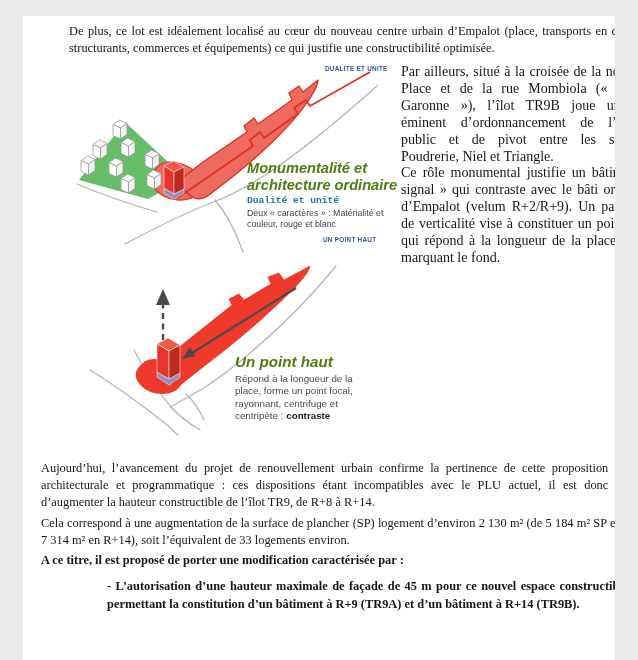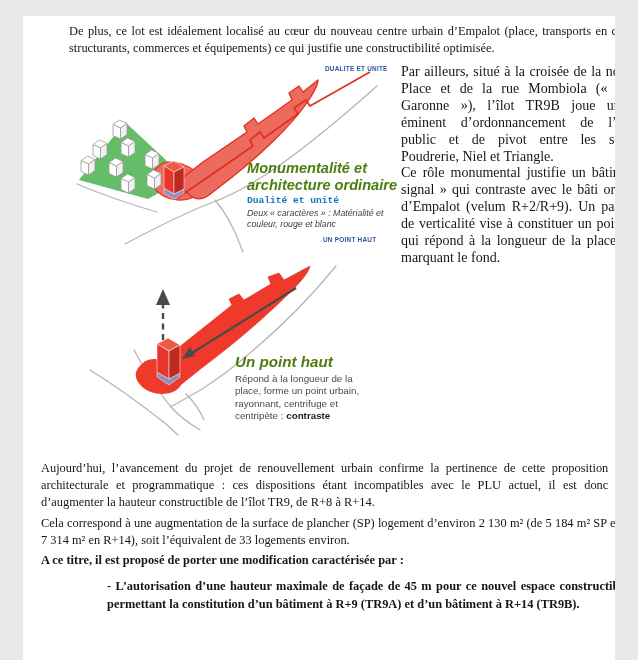--- a/index.html
+++ b/index.html
@@ -40,21 +40,21 @@
   }
   .d1-title{left:224px;top:144px;width:162px;font-size:14.6px;line-height:16.6px;}
   .d2-title{left:212px;top:337px;font-size:15.2px;}
   .d1-sub{
     position:absolute;left:224px;top:179px;
     font-family:Liberation Mono, monospace;font-weight:bold;
     font-size:9.6px;color:#1777b9;
   }
   .d1-cap{
     position:absolute;left:224px;top:192px;width:154px;
-    font-family:"Liberation Sans",sans-serif;font-style:italic;
+    font-family:"Liberation Sans",sans-serif;
     font-size:8.8px;line-height:10.6px;color:#3f3f3f;
   }
   .d2-cap{
     position:absolute;left:212px;top:357px;width:143px;
     font-family:"Liberation Sans",sans-serif;
     font-size:9.8px;line-height:12.4px;color:#4a4a4a;
   }
   .d2-cap b{color:#1d1d1d;}
   .svg-abs{position:absolute;}
   #svg1{left:40px;top:46px;}
@@ -145,21 +145,21 @@
     </g>
 
     <g>
       <line x1="85" y1="82" x2="85" y2="44" stroke="#4a4a4a" stroke-width="2.4" stroke-dasharray="6,4.5"></line>
       <polygon points="78,47 85,31 92,47" fill="#4a4a4a"></polygon>
     </g>
   </svg>
 
   <div class="fig-tag d2-tag">UN POINT HAUT</div>
   <div class="fig-title d2-title">Un point haut</div>
-  <div class="d2-cap"><span>Répond à la longueur de la place, forme un point urbain, rayonnant, centrifuge et centripète : </span><b>contraste</b></div>
+  <div class="d2-cap"><span>Répond à la longueur de la place, forme un point focal, rayonnant, centrifuge et centripète : </span><b>contraste</b></div>
 
   <div class="rcol">
     <p>Par ailleurs, situé à la croisée de la nouvelle Place et de la rue Mombiola (« liaison Garonne »), l’îlot TR9B joue un rôle éminent d’ordonnancement de l’espace public et de pivot entre les secteurs Poudrerie, Niel et Triangle.</p>
     <p>Ce rôle monumental justifie un bâtiment « signal » qui contraste avec le bâti ordinaire d’Empalot (velum R+2/R+9). Un parti pris de verticalité vise à constituer un point haut qui répond à la longueur de la place en en marquant le fond.</p>
   </div>
 
   <div class="bottom">
     <p>Aujourd’hui, l’avancement du projet de renouvellement urbain confirme la pertinence de cette proposition urbaine, architecturale et programmatique : ces dispositions étant incompatibles avec le PLU actuel, il est donc proposé d’augmenter la hauteur constructible de l’îlot TR9, de R+8 à R+14.</p>
     <p>Cela correspond à une augmentation de la surface de plancher (SP) logement d’environ 2 130 m² (de 5 184 m² SP en R+8 à 7 314 m² en R+14), soit l’équivalent de 33 logements environ.</p>
     <p class="lead-bold">A ce titre, il est proposé de porter une modification caractérisée par :</p>

